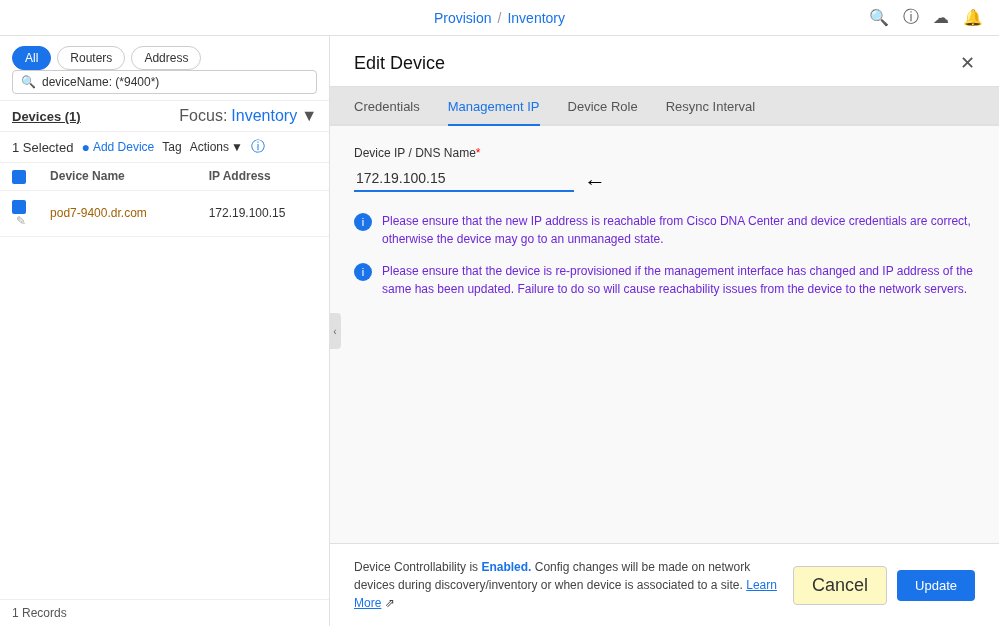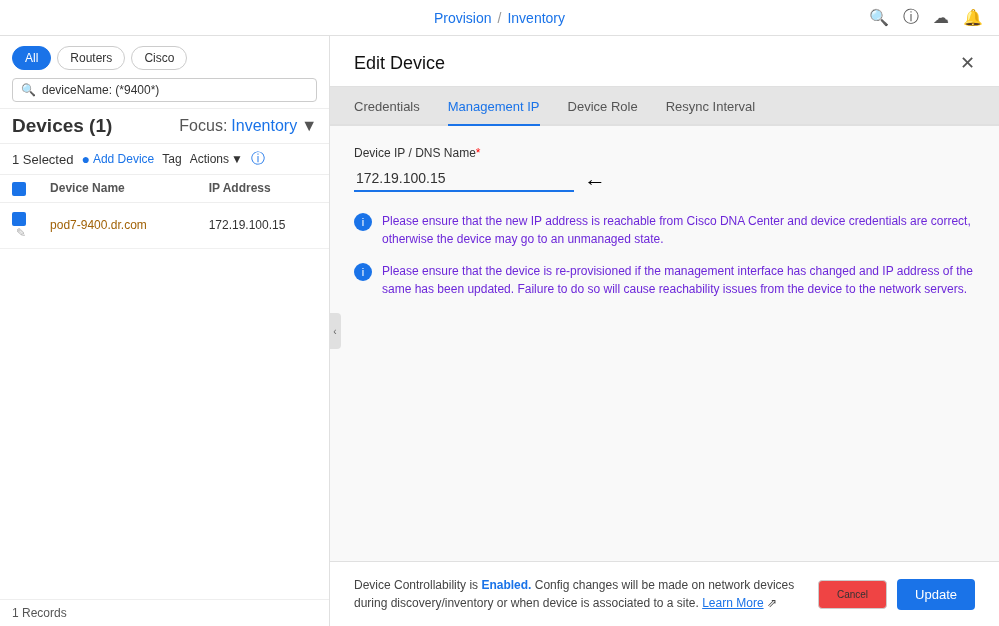--- a/index.html
+++ b/index.html
@@ -50,21 +50,20 @@
       flex-direction: column;
       position: relative;
     }
     .left-panel-header {
       padding: 10px 12px 6px;
       border-bottom: 1px solid #eee;
     }
     .filter-tabs {
       display: flex;
       gap: 6px;
-      margin-bottom: 8px;
       align-items: center;
     }
     .filter-tab {
       padding: 4px 12px;
       border-radius: 14px;
       font-size: 12px;
       cursor: pointer;
       border: 1px solid #ccc;
       background: #fff;
       color: #333;
@@ -91,21 +90,21 @@
       width: 100%;
       color: #333;
     }
     .devices-header {
       display: flex;
       align-items: center;
       justify-content: space-between;
       padding: 6px 12px;
       border-bottom: 1px solid #eee;
     }
-    .devices-title { font-weight: 600; font-size: 19px; }
+    .devices-title { font-weight: 600; font-size: 13px; text-decoration: underline; }
     .focus-label { font-size: 16px; color: #555; display: flex; align-items: center; gap: 4px; }
     .focus-blue { color: #1a73e8; }
     .action-bar {
       display: flex;
       align-items: center;
       padding: 6px 12px;
       gap: 8px;
       border-bottom: 1px solid #eee;
       font-size: 12px;
     }
@@ -301,23 +300,23 @@
       max-width: 600px;
       line-height: 1.5;
     }
     .footer-text .enabled { color: #1a73e8; font-weight: 700; }
     .footer-text .learn-more { color: #1a73e8; text-decoration: underline; cursor: pointer; }
     .footer-actions { display: flex; gap: 10px; align-items: center; }
     .cancel-btn {
       padding: 8px 18px;
       border: 1px solid #ccc;
       border-radius: 4px;
-      background: #ef4444;
-      color: #333;
-      font-size: 10px;
+      background: #fef9c3;
+      color: #333;
+      font-size: 18px;
       cursor: pointer;
     }
     .update-btn {
       padding: 8px 18px;
       border: none;
       border-radius: 4px;
       background: #1a73e8;
       color: #fff;
       font-size: 13px;
       cursor: pointer;
@@ -341,21 +340,21 @@
   </div>
 </div>
 
 <div class="main-area">
 
   <div class="left-panel">
     <div class="left-panel-header">
       <div class="filter-tabs">
         <button class="filter-tab active">All</button>
         <button class="filter-tab">Routers</button>
-        <button class="filter-tab">Cisco</button>
+        <button class="filter-tab">Address</button>
       </div>
       <div class="search-bar">
         <span class="search-icon">🔍</span>
         <input type="text" value="deviceName: (*9400*)" style="">
       </div>
     </div>
 
     <div class="devices-header">
       <span class="devices-title">Devices (1)</span>
       <span class="focus-label">

